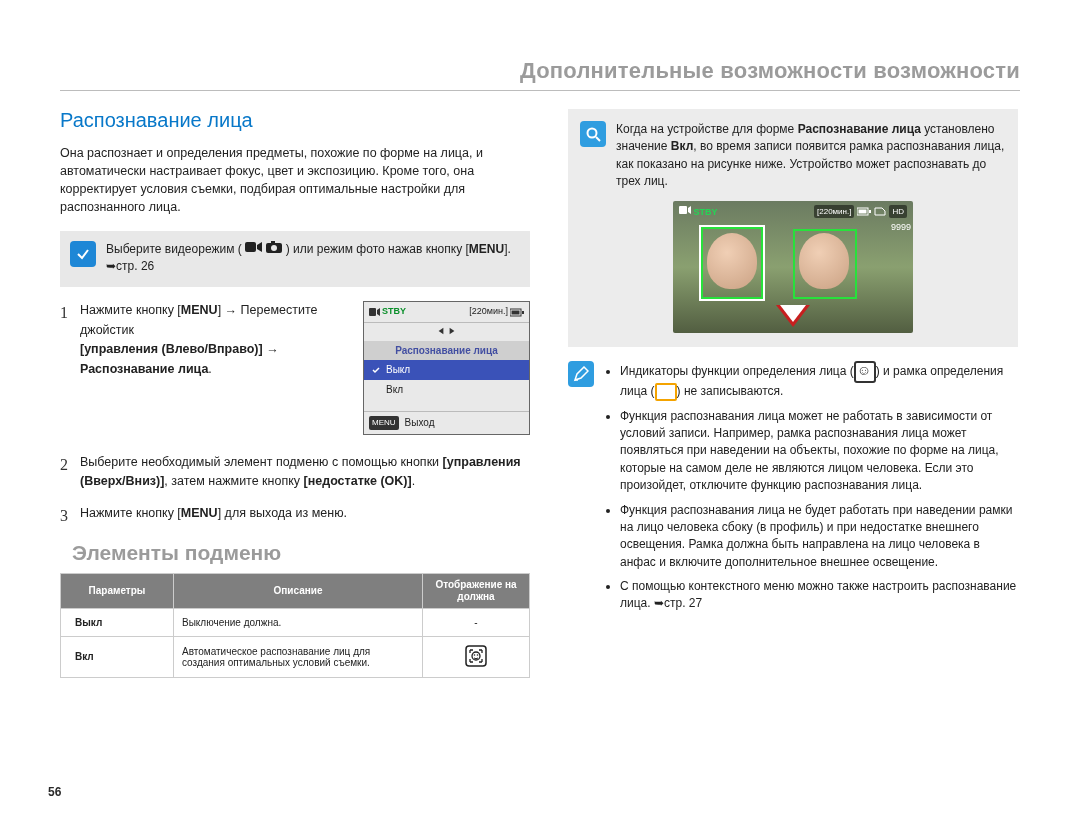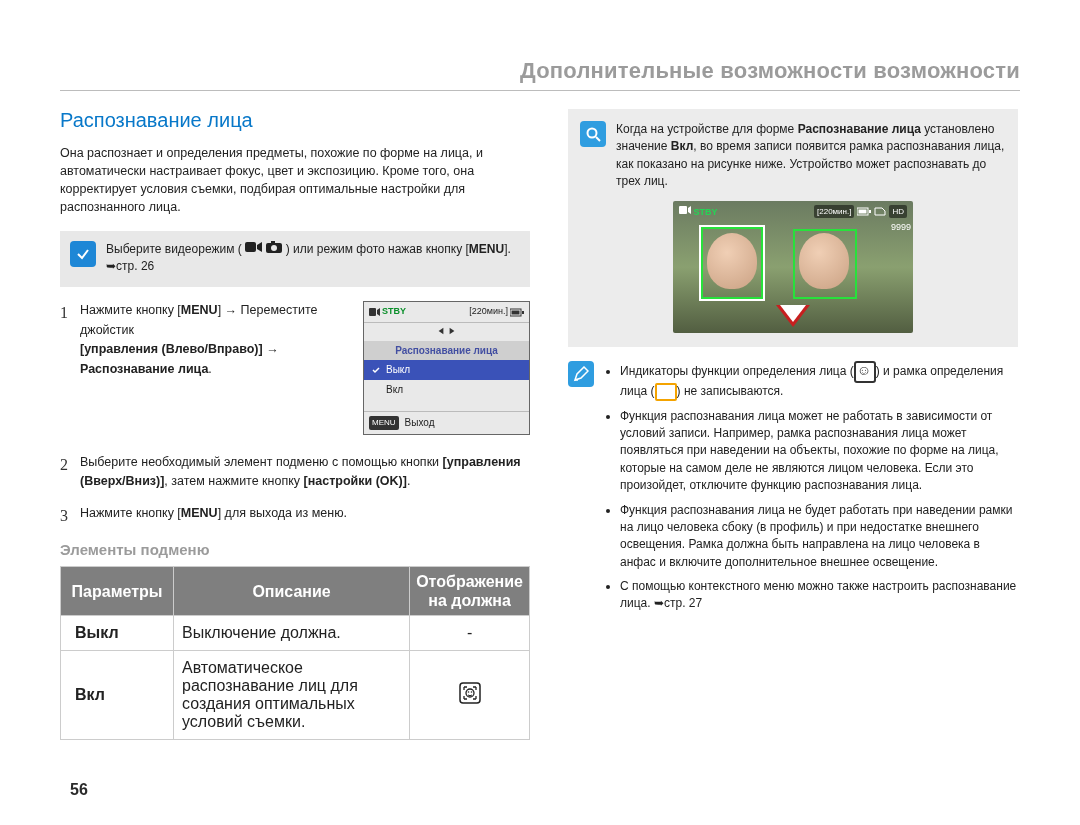--- a/index.html
+++ b/index.html
@@ -45,23 +45,23 @@
   .menu-thumb .bar .stby { color:#0a8f2a; font-weight:700; }
   .menu-thumb .bar .left { display:flex; gap:2px; align-items:center; }
   .menu-thumb .sep { height:1px; background:#bbb; }
   .menu-thumb .title-row { background:#cfcfcf; color:#434fa2; font-weight:700; text-align:center; padding:2px 0; font-size:10px; }
   .menu-thumb .opt { padding:2px 8px; display:flex; align-items:center; gap:6px;}
   .menu-thumb .opt.sel { background:#3a52b8; color:#fff; }
   .menu-thumb svg.tri { width:8px; height:8px; }
   .menu-thumb .foot { display:flex; gap:6px; align-items:center; padding:3px 5px; }
   .menu-thumb .foot .key { background:#333; color:#fff; font-size:8px; border-radius:2px; padding:1px 3px; }
 
-  .sub-heading { font-size:15px; font-weight:700; color:#9b9b9b; margin:18px 0 8px 0; }
-
-  table.submenu { width:100%; border-collapse:collapse; font-size:16px; }
+  .sub-heading { font-size:21px; font-weight:700; color:#9b9b9b; margin:18px 0 8px 12px; }
+
+  table.submenu { width:100%; border-collapse:collapse; font-size:10px; }
   table.submenu th { background:#7f7f7f; color:#fff; font-weight:700; padding:5px 6px; border:1px solid #ccc; line-height:1.2;}
   table.submenu td { border:1px solid #ccc; padding:8px 8px; vertical-align:middle; }
   table.submenu td.label { font-weight:700; width:90px; padding-left:14px;}
   table.submenu td.icon-cell { width:90px; text-align:center; }
 
   .right-box {
     background:#ececec; padding:12px 12px 14px 12px; font-size:12px; line-height:1.45;
   }
   .right-box .box-head { display:flex; gap:10px; align-items:flex-start; }
   .right-box .box-title { color:#0878c9; font-weight:700; font-size:14px; margin-bottom:4px; }
@@ -84,21 +84,21 @@
   .face-box.f2 { top:28px; left:120px; width:60px; height:66px; }
   .preview .arrow { position:absolute; bottom:6px; left:50%; transform:translateX(-50%); width:0; height:0;
     border-left:17px solid transparent; border-right:17px solid transparent; border-top:22px solid #c71f1f; }
   .preview .arrow::after { content:""; position:absolute; top:-22px; left:-13px; width:0; height:0;
     border-left:13px solid transparent; border-right:13px solid transparent; border-top:17px solid #fff; }
 
   .notes { margin-top:14px; display:flex; gap:10px; font-size:12px; line-height:1.45; }
   .notes ul { margin:0; padding-left:16px; }
   .notes li { margin-bottom:7px; }
 
-  .page-no { position:absolute; left:70px; bottom:26px; font-size:16px; font-weight:700; color:#2a2a2a;}
+  .page-no { position:absolute; left:48px; bottom:26px; font-size:12px; font-weight:700; color:#2a2a2a;}
 
   .inline-icon { display:inline-block; vertical-align:middle; }
   svg.icon { display:block; }
 
   .face-glyph { display:inline-block; width:18px; height:18px; border:2px solid #333; border-radius:3px; position:relative; vertical-align:middle; }
   .face-glyph::before { content:"☺"; position:absolute; top:-3px; left:1px; font-size:14px; }
   .rect-glyph { display:inline-block; width:18px; height:14px; border:2px solid #f4a300; border-radius:2px; vertical-align:middle; }
 </style>
 </head>
 <body>
@@ -186,21 +186,21 @@
               <span>Выход</span>
             </div>
           </div>
         </div>
         <span>Нажмите кнопку [</span><span class="em">MENU</span><span>] → Переместите джойстик </span><br>
         <span class="em">[управления (Влево/Вправо)]</span><span> → </span><span class="em">Распознавание лица</span><span>.</span>
         <div style="clear:both"></div>
       </li>
       <li>
         <span class="step-no">2</span>
-        <span>Выберите необходимый элемент подменю с помощью кнопки </span><span class="em">[управления (Вверх/Вниз)]</span><span>, затем нажмите кнопку </span><span class="em">[настройки (OK)]</span><span>.</span>
+        <span>Выберите необходимый элемент подменю с помощью кнопки </span><span class="em">[управления (Вверх/Вниз)]</span><span>, затем нажмите кнопку </span><span class="em">[недостатке (OK)]</span><span>.</span>
       </li>
       <li>
         <span class="step-no">3</span>
         <span>Нажмите кнопку [</span><span class="em">MENU</span><span>] для выхода из меню.</span>
       </li>
     </ol>
 
     <div class="sub-heading">Элементы подменю</div>
 
     <table class="submenu">

